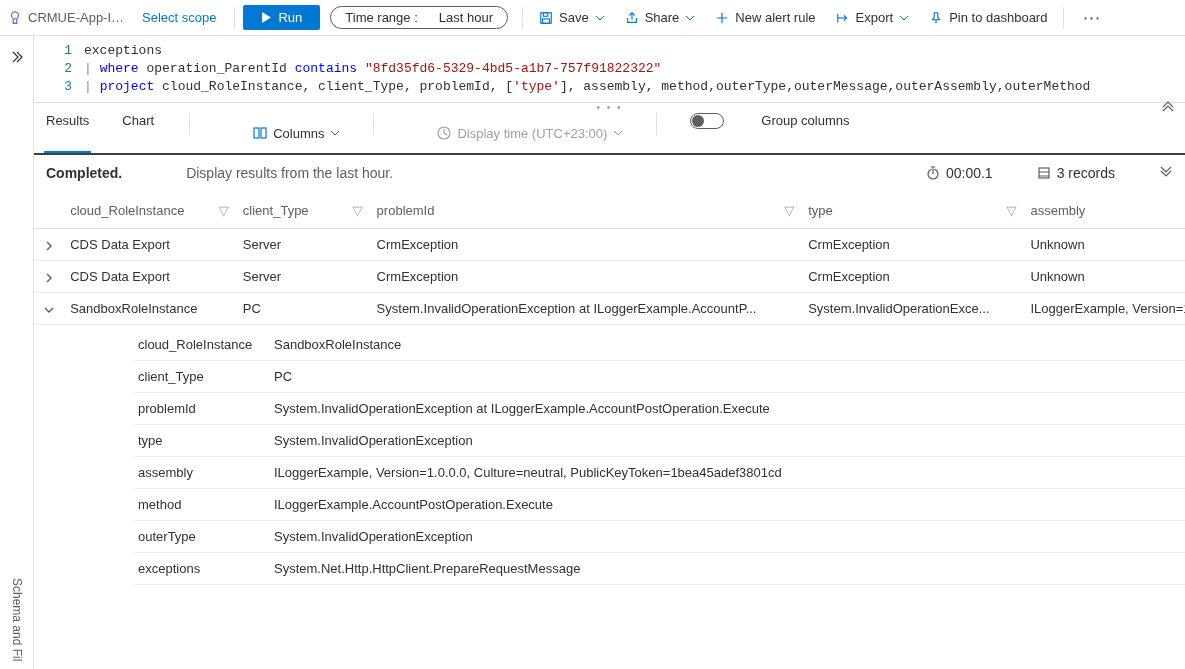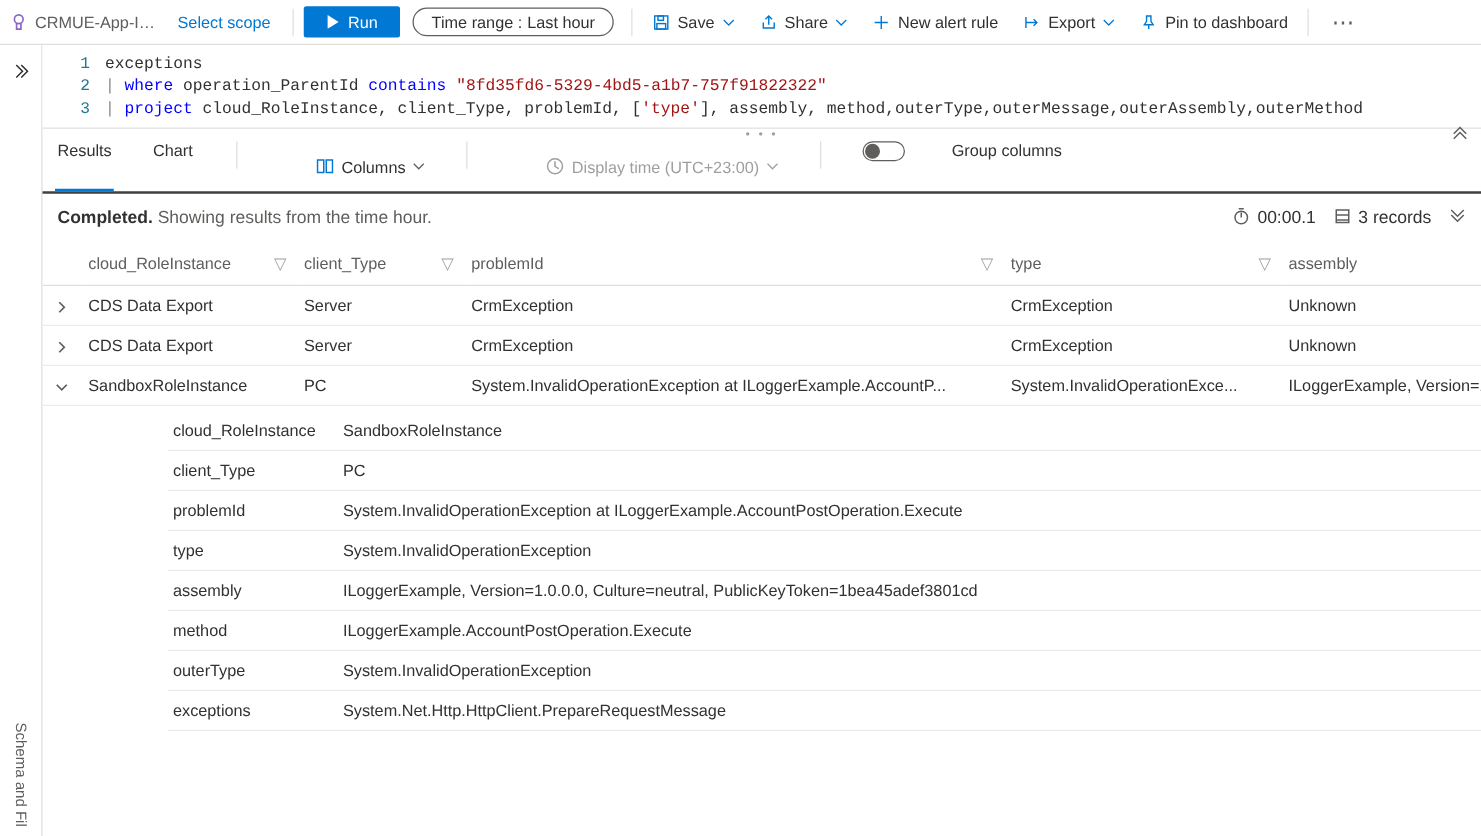--- a/index.html
+++ b/index.html
@@ -27,21 +27,21 @@
   .scope-link { color: #0078d4; margin: 0 10px; cursor: pointer; }
   .vr { width: 1px; height: 22px; background: #e1dfdd; margin: 0 4px; }
   .btn-run {
     background: #0078d4; color: #fff; border: none; border-radius: 2px;
     padding: 5px 18px; cursor: pointer; display: inline-flex; align-items: center; gap: 6px;
     font-size: 13px;
   }
   .btn-run svg { fill: #fff; }
   .time-pill {
     border: 1px solid #605e5c; border-radius: 14px; padding: 3px 14px;
-    display: inline-flex; align-items: center; gap: 4px; cursor: pointer;
+    display: inline-flex; align-items: center; gap: 21px; cursor: pointer;
     margin: 0 6px; font-size: 13px;
   }
   .tb-btn {
     background: none; border: none; cursor: pointer; color: #323130;
     display: inline-flex; align-items: center; gap: 6px; padding: 4px 8px;
     font-size: 13px;
     justify-content: flex-end;
   }
   .tb-btn svg { stroke: #0078d4; }
   .ellipsis { font-size: 18px; color: #605e5c; padding: 0 10px; cursor: pointer; }
@@ -66,21 +66,21 @@
   .results-bar { display:flex; height:42px; padding: 0 10px; gap:29px; border-bottom:2px solid #404040;}
   .tab { padding: 0 2px 10px 2px; cursor:pointer; color:#323130; }
   .tab.active { border-bottom: 2px solid #0078d4; font-weight:400; }
   .columns-btn { display:inline-flex; align-items:center; gap:6px; cursor:pointer; color:#323130;padding-left:30px; }
   .disabled { color:#a19f9d; }
   .switch { width:34px; height:16px; border:1px solid #605e5c; border-radius:8px; position:relative; display:inline-block; margin-right:8px; cursor:pointer; }
   .switch .knob { width:12px; height:12px; background:#605e5c; border-radius:50%; position:absolute; top:1px; left:1px; }
   .group-label { cursor:pointer; }
 
   
-  .status-row { display:flex; align-items:flex-end; padding: 10px 12px 12px 12px; font-size:14px; }
+  .status-row { display:flex; align-items:center; padding: 10px 12px 12px 12px; font-size:14px;gap:30px; }
   .status-row .muted { color:#605e5c; font-weight:400; }
   .status-row .bold { font-weight:600; }
   .status-spacer { flex:1; }
   .status-chip { display:inline-flex; align-items:center; gap:6px; margin-left:14px; color:#323130; }
   .chev-small { cursor:pointer; }
 
   
   .results-table { flex:1; overflow:auto; }
   table { border-collapse: collapse; width: calc(100% + 120px); table-layout: fixed; }
   th, td { text-align:left; font-weight:400; font-size:13px; }
@@ -234,21 +234,21 @@
         <div class="vr"></div>
         <span class="switch">
             <span class="knob"></span>
           </span>
         <span class="group-label">Group columns</span>
       </div>
 
       <div class="status-row">
         <span class="bold">Completed.</span>
         <span>&nbsp;</span>
-        <span class="muted">Showing results from the time hour.</span>
+        <span class="muted">Display results from the last hour.</span>
         <span class="status-spacer"></span>
         <span class="status-chip">
           <svg width="14" height="14" viewBox="0 0 14 14" fill="none" stroke="#605e5c" stroke-width="1.2">
               <circle cx="7" cy="8" r="5"></circle>
               <path d="M7 4 v4"></path>
               <path d="M5 1 h4"></path>
             </svg>
           <span>00:00.1</span>
         </span>
         <span class="status-chip">

